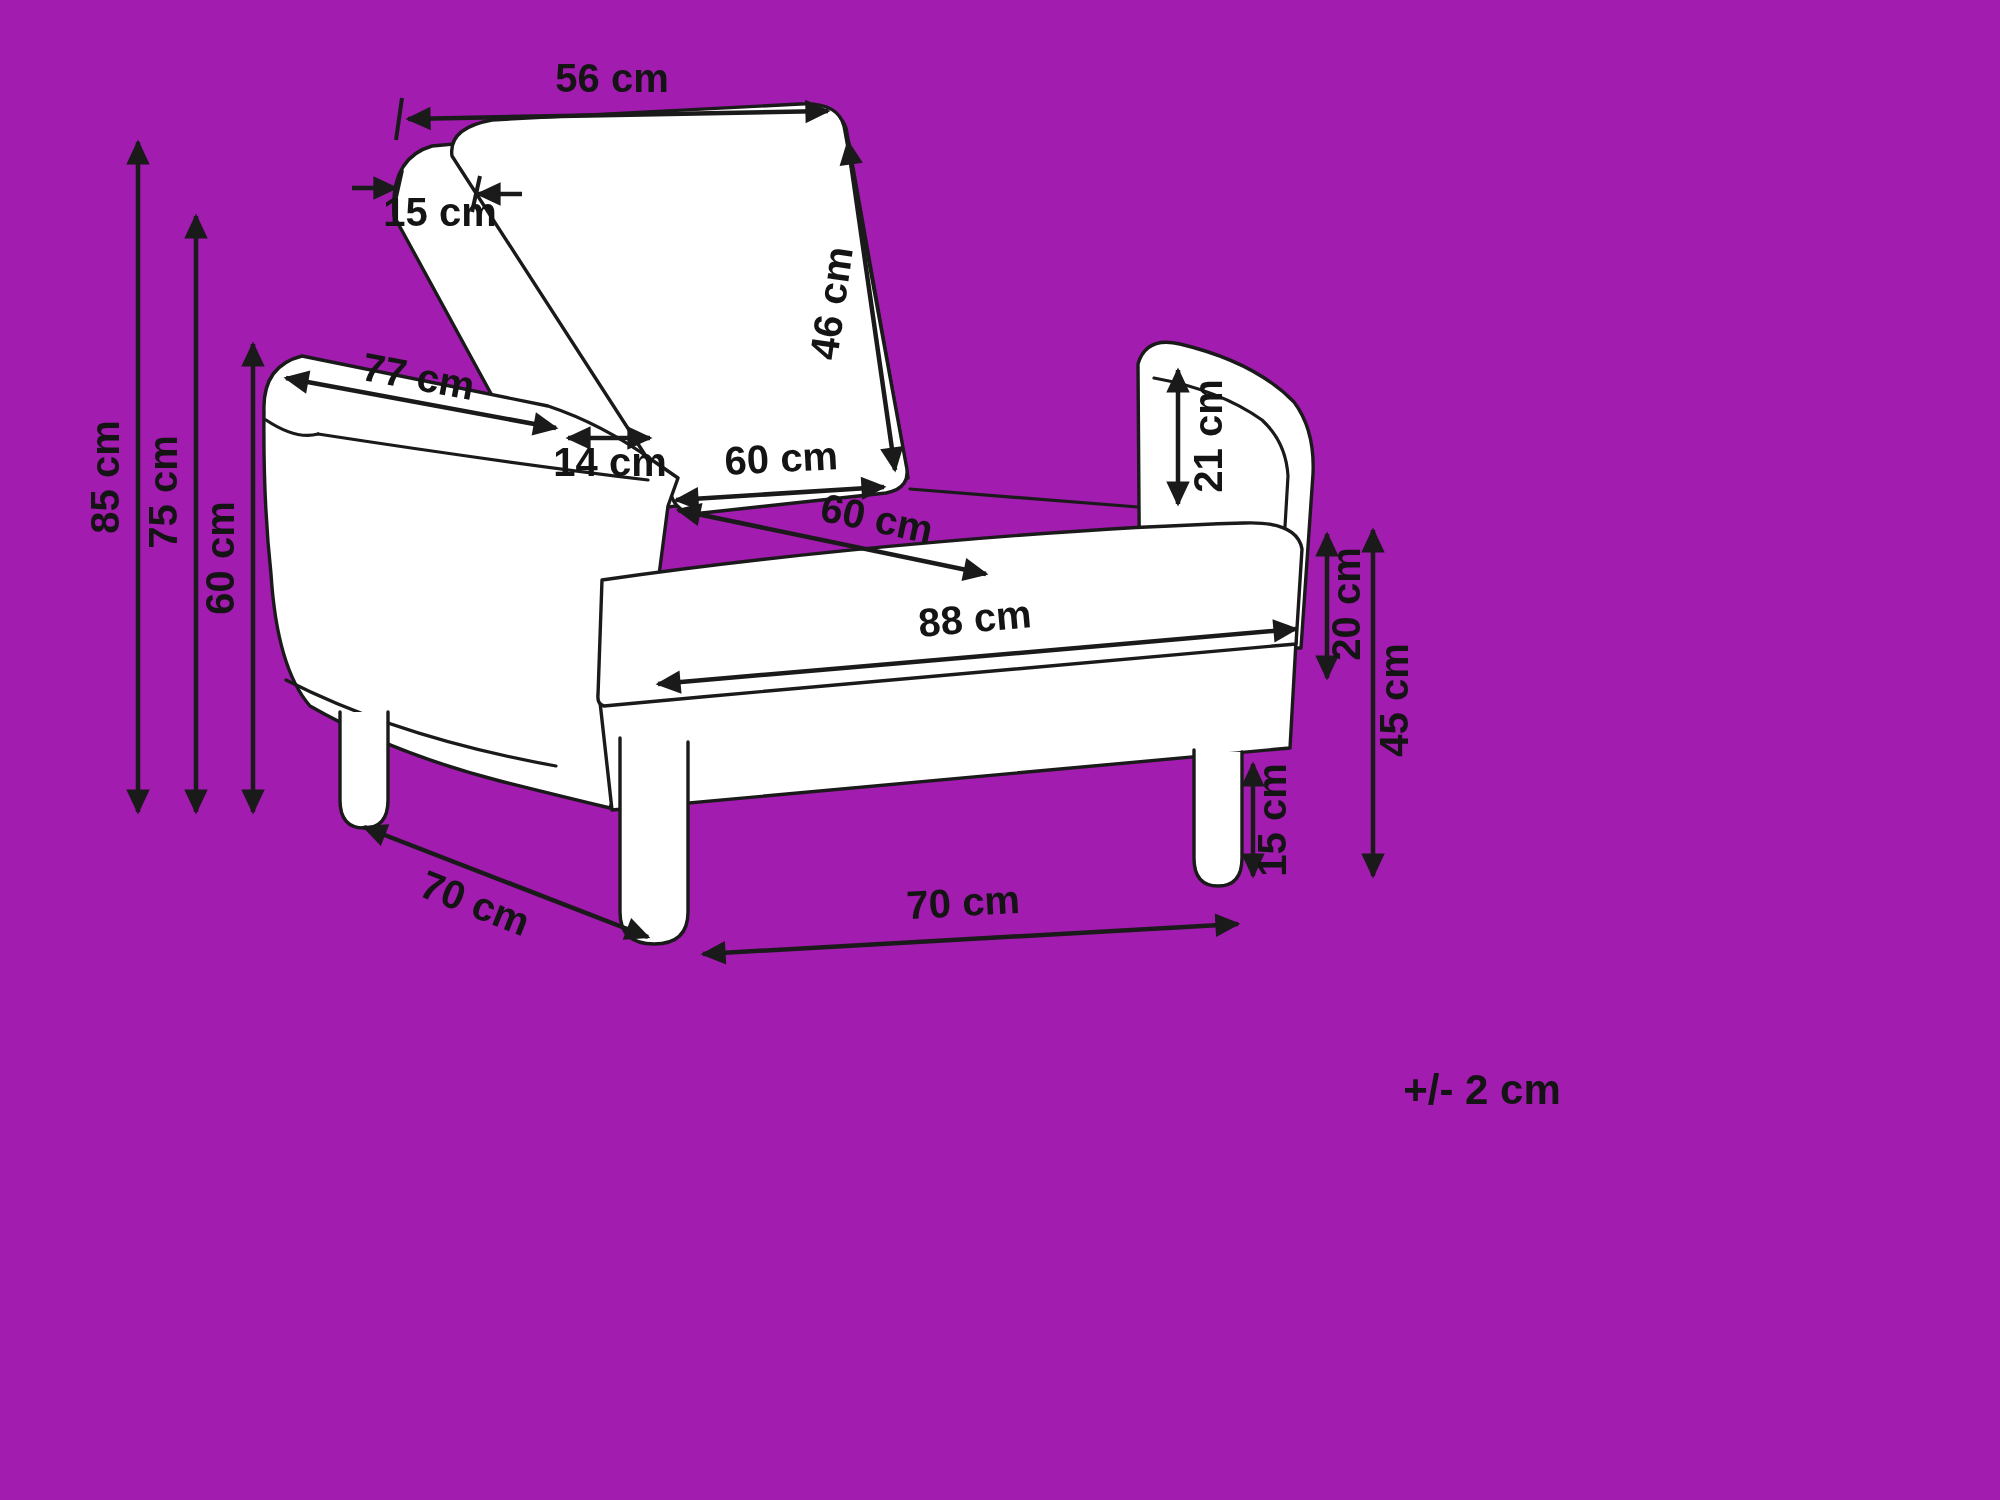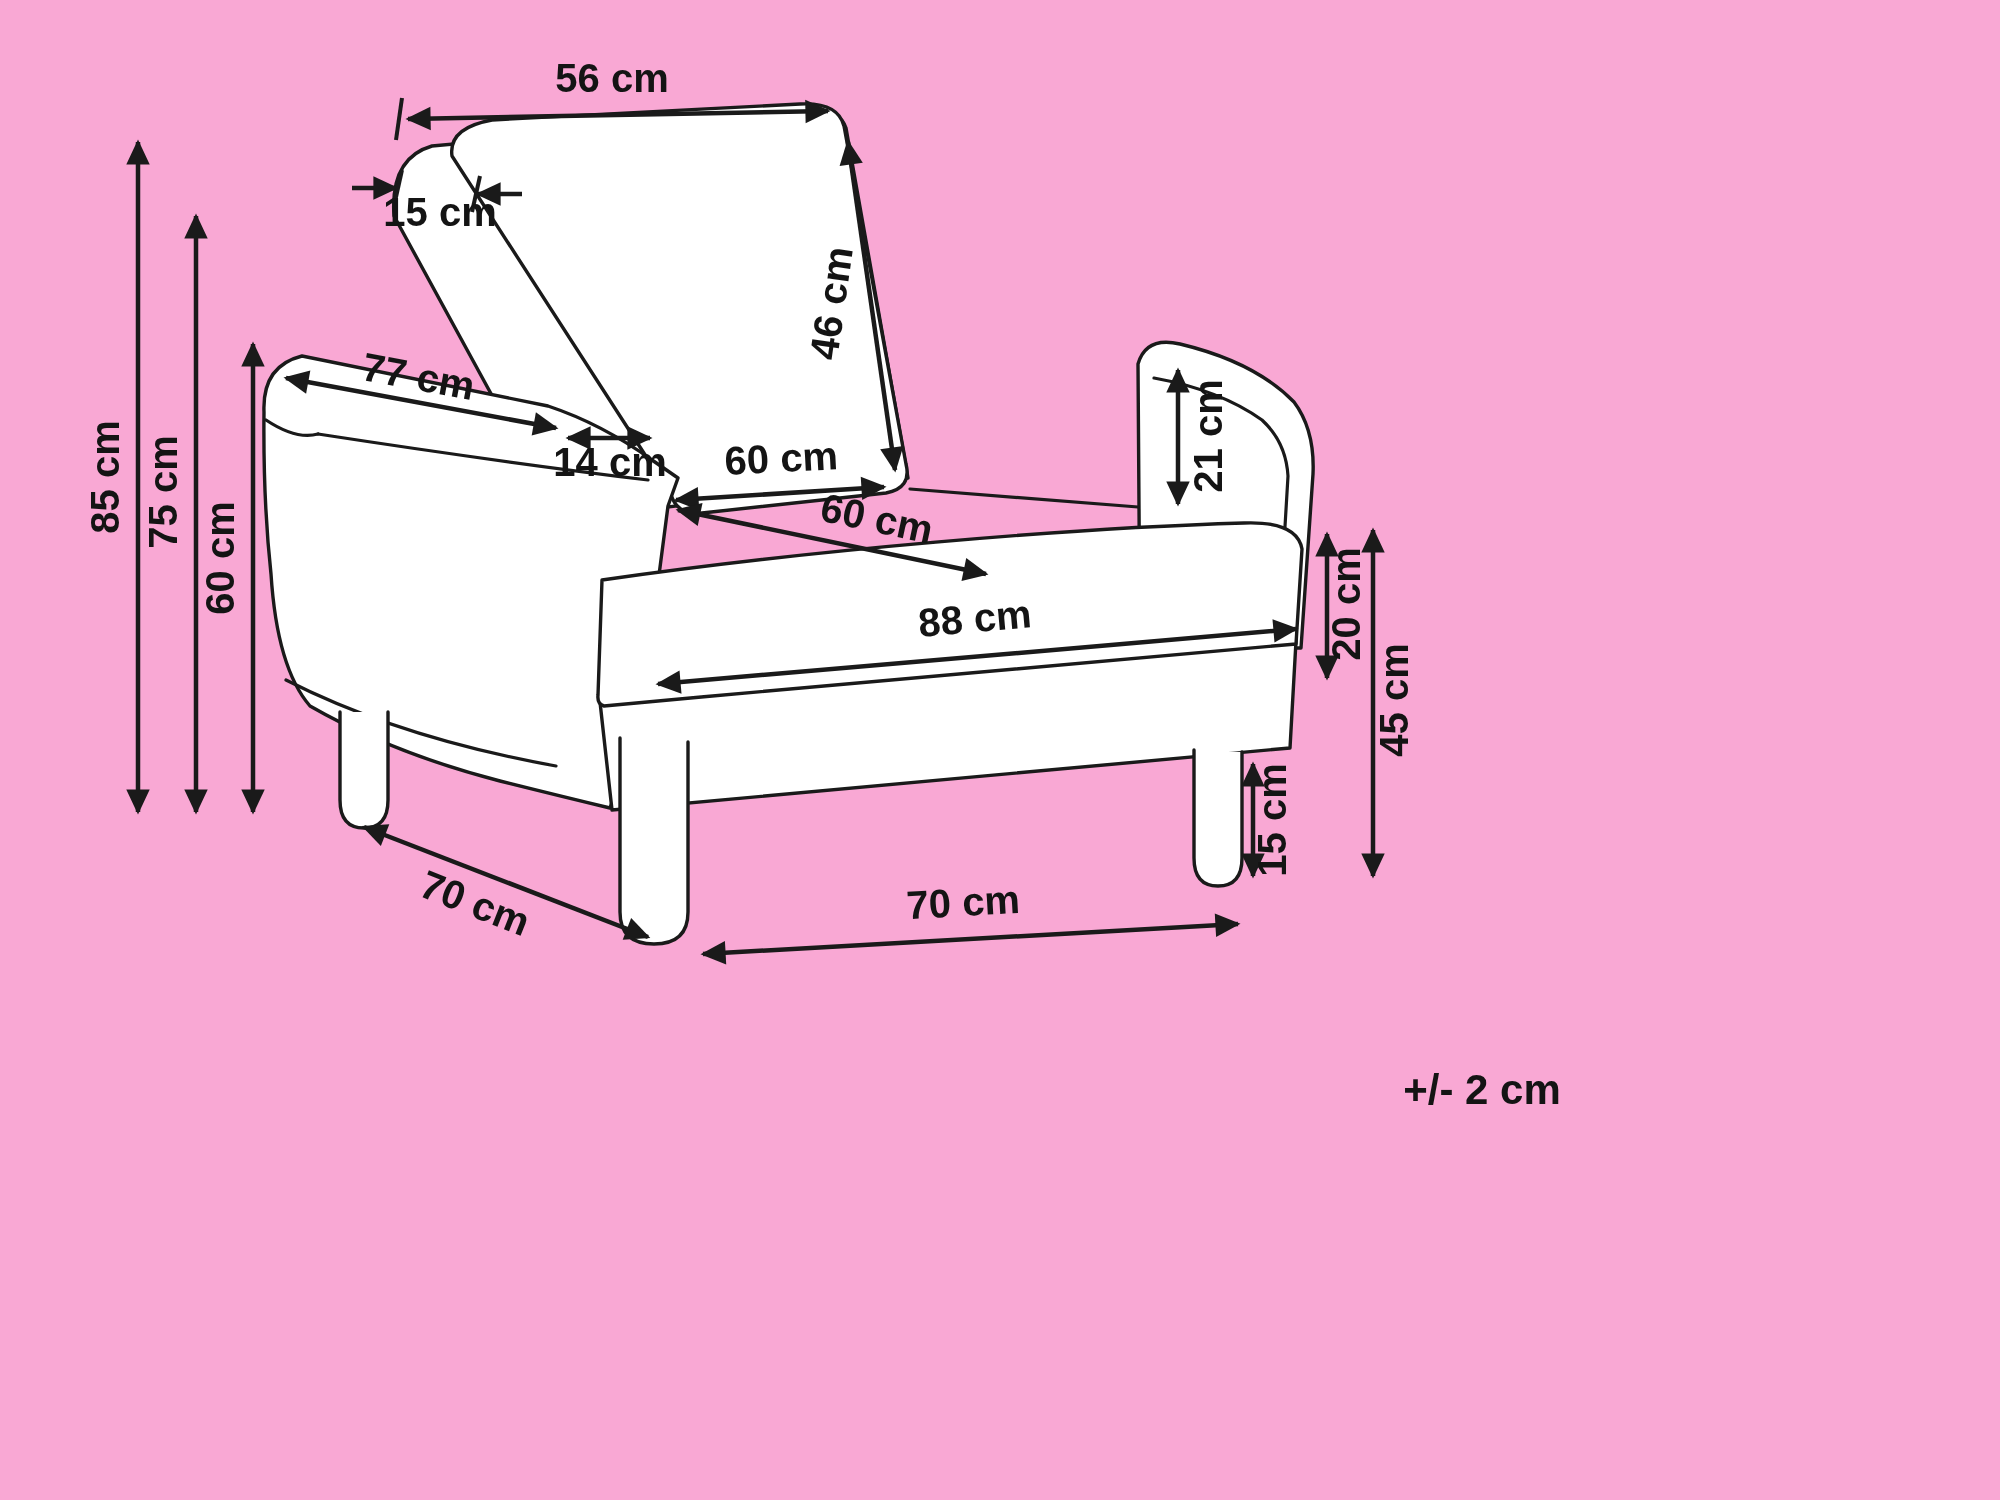--- a/index.html
+++ b/index.html
@@ -1,17 +1,17 @@
 <!DOCTYPE html>
 <html><head>
 <meta charset="utf-8">
 <style>
   html,body{margin:0;padding:0;background:#ffffff;}
   .canvas{
-    width:2000px;height:1500px;position:relative;background:#f9a8d4;
+    width:2000px;height:1500px;position:relative;background:#a21caf;
     font-family:"Liberation Sans",sans-serif;overflow:hidden;
   }
   svg{display:block;}
   .chair{fill:#ffffff;stroke:#1a1a1a;stroke-width:3.4;stroke-linejoin:round;stroke-linecap:round;}
   .detail{fill:none;stroke:#1a1a1a;stroke-width:3.2;stroke-linejoin:round;stroke-linecap:round;}
   .dim{stroke:#1a1a1a;stroke-width:4.5;fill:none;
        marker-start:url(#arrowhead);marker-end:url(#arrowhead);}
   .dim-end{stroke:#1a1a1a;stroke-width:4.5;fill:none;marker-end:url(#arrowhead);}
   .tick{stroke:#1a1a1a;stroke-width:4;fill:none;}
   .lbl{font-family:"Liberation Sans",sans-serif;font-size:40px;font-weight:700;

